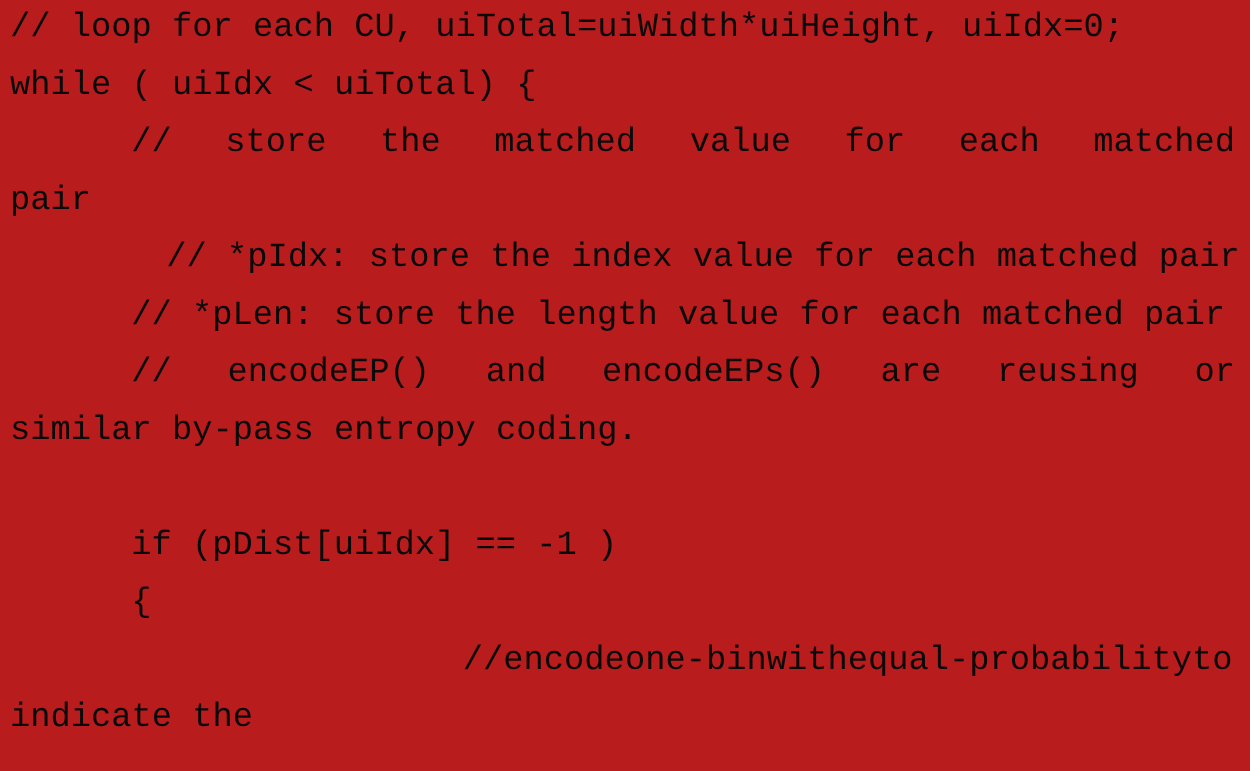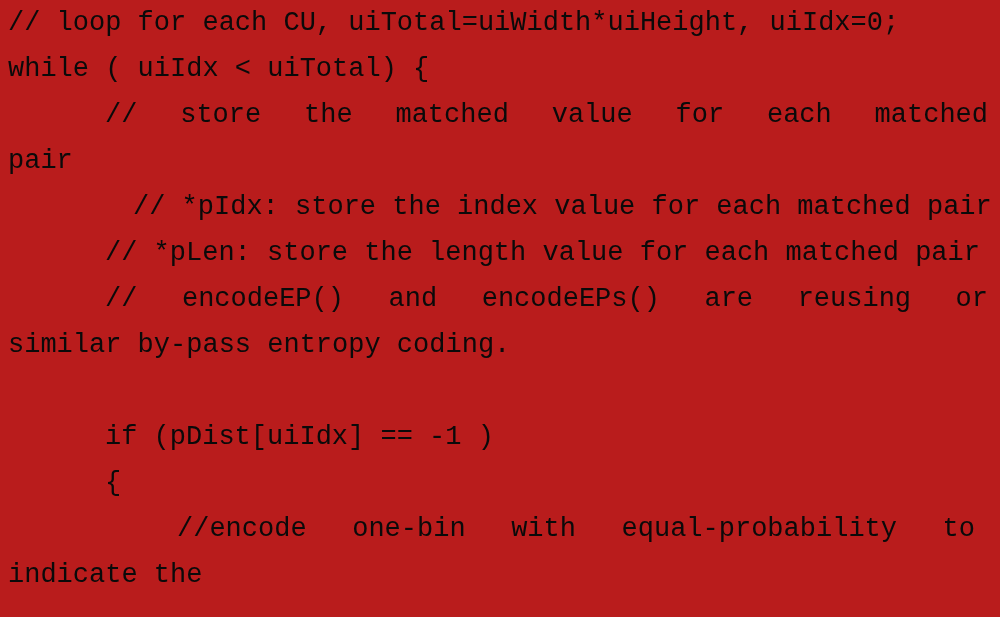--- a/index.html
+++ b/index.html
@@ -126,21 +126,21 @@
 
     <div class="code-line">
       <span class="abs" style="left:105px;text-align:center;">if (pDist[uiIdx] == -1 )</span>
     </div>
 
     <div class="code-line">
       <span class="abs" style="left:105px;">{</span>
     </div>
 
     <div class="code-line">
-      <span class="just" style="left:177px; width:798px;">
+      <span class="just" style="left:188px; width:798px;justify-content:flex-end;">
         <span>//encode</span>
         <span>one-bin</span>
         <span>with</span>
         <span>equal-probability</span>
         <span>to</span>
       </span>
     </div>
 
     <div class="code-line">
       <span class="abs" style="left:8px;">indicate the</span>

